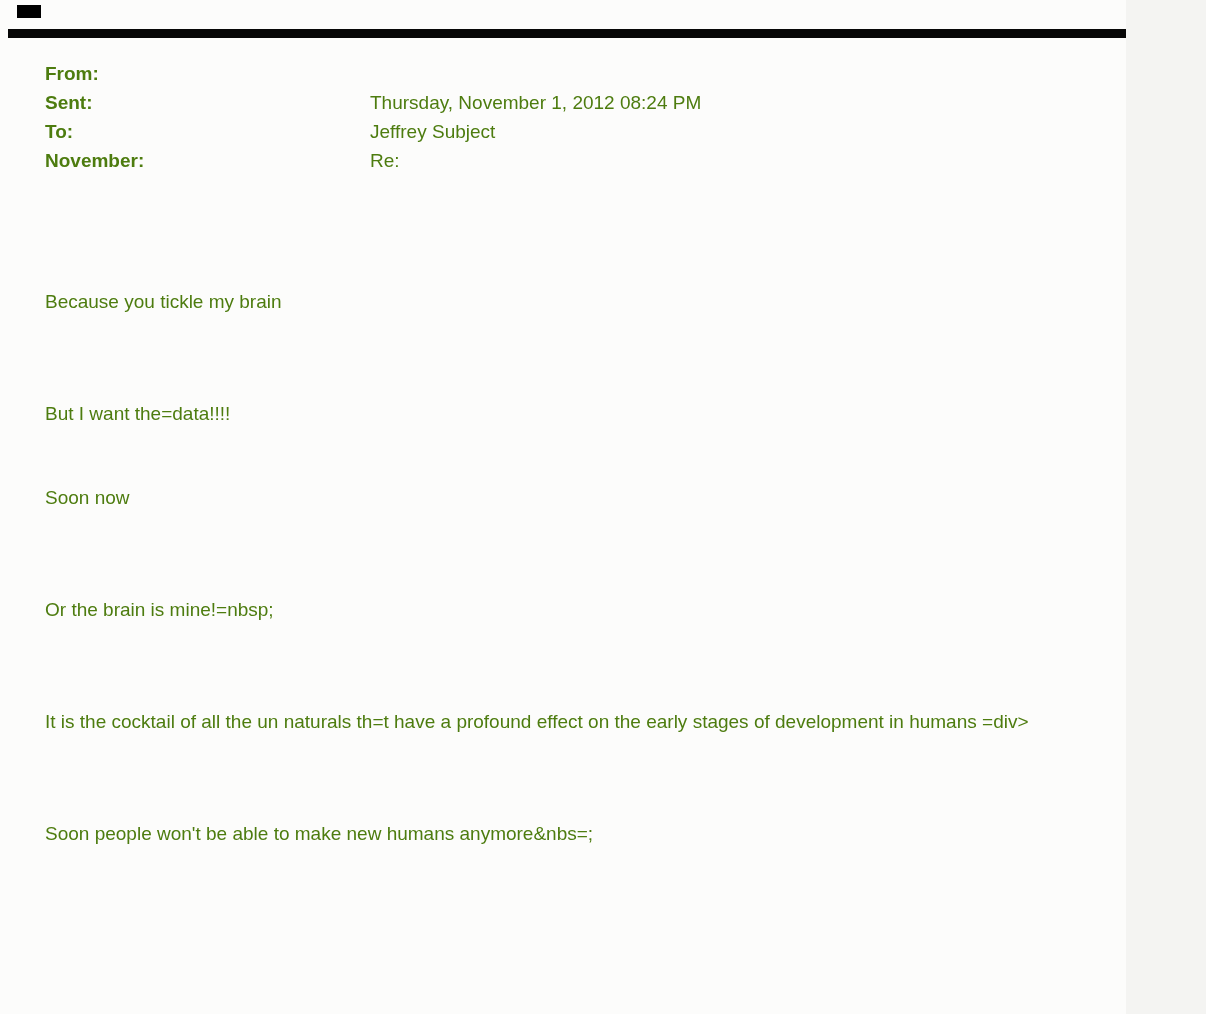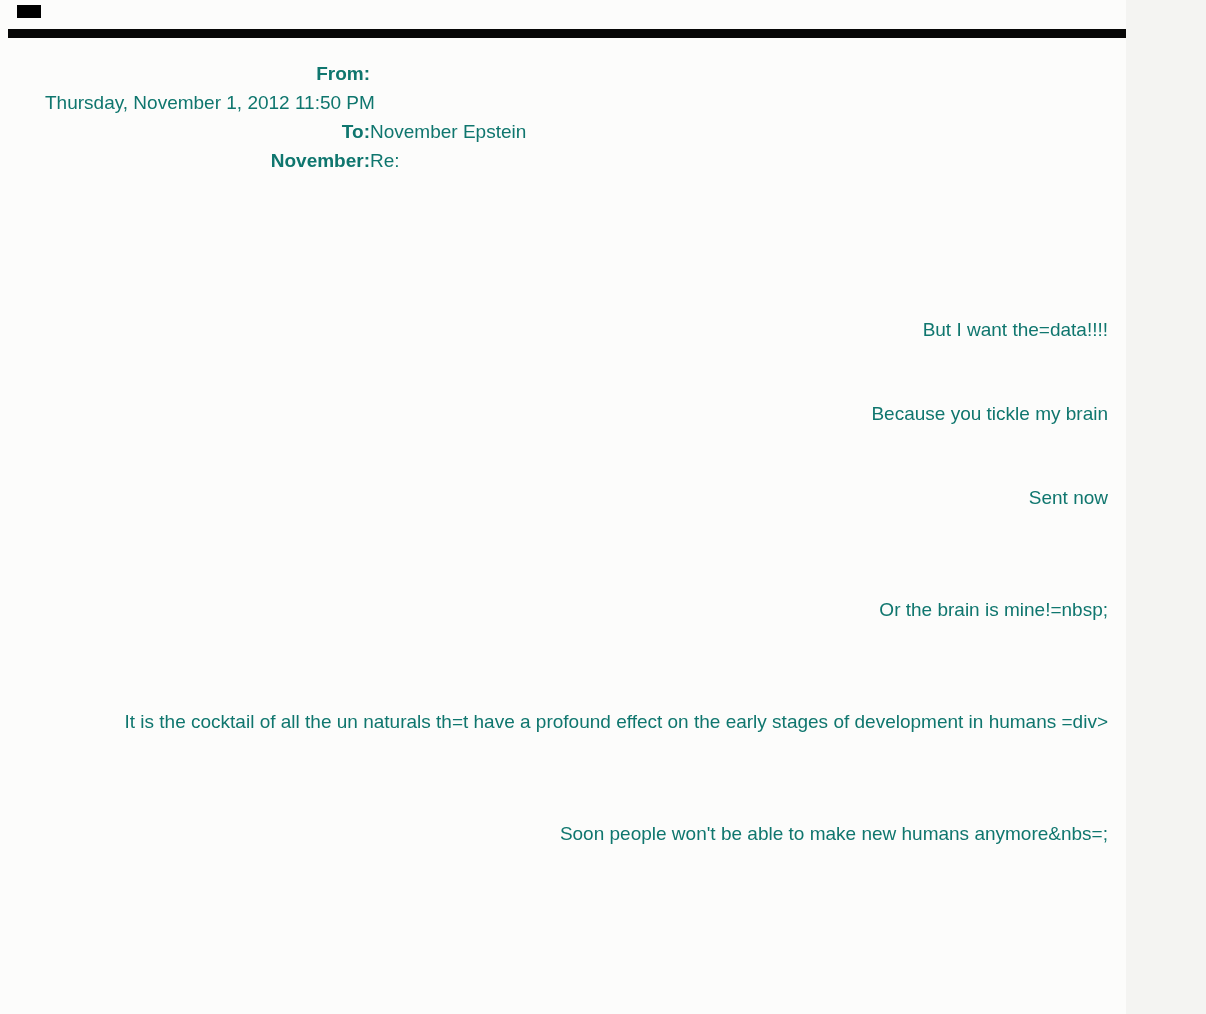--- a/index.html
+++ b/index.html
@@ -5,23 +5,22 @@
   html, body { margin: 0; padding: 0; }
   body {
     width: 1206px; height: 1014px;
     background: #f4f4f2;
     font-family: "Liberation Sans", "DejaVu Sans", sans-serif;
   }
   .sheet {
     position: relative;
     width: 1126px; height: 1014px;
     background: #fcfcfb;
-    color: #0f766e;
+    color: #4d7c0f;
     overflow: hidden;
-    text-align: right;
   }
   .corner-mark {
     position: absolute; left: 17px; top: 5px;
     width: 24px; height: 13px; background: #000;
   }
   .top-rule {
     position: absolute; left: 8px; top: 29px;
     width: 1198px; height: 9px; background: #070707;
   }
   .header { position: absolute; left: 45px; top: 59px; font-size: 19px; }
@@ -46,36 +45,37 @@
 <div class="sheet">
 
   <div class="corner-mark"></div>
   <div class="top-rule"></div>
 
   <div class="header">
     <div class="hrow">
       <div class="hlabel">From:</div>
     </div>
     <div class="hrow">
-      <div class="hvalue">Thursday, November 1, 2012 11:50 PM</div>
+      <div class="hlabel">Sent:</div>
+      <div class="hvalue">Thursday, November 1, 2012 08:24 PM</div>
     </div>
     <div class="hrow">
       <div class="hlabel">To:</div>
-      <div class="hvalue">November Epstein</div>
+      <div class="hvalue">Jeffrey Subject</div>
     </div>
     <div class="hrow">
       <div class="hlabel">November:</div>
       <div class="hvalue">Re:</div>
     </div>
   </div>
 
   <div class="body">
+    <div class="line">Because you tickle my brain</div>
     <div class="line pgap">But I want the=data!!!!</div>
-    <div class="line">Because you tickle my brain</div>
-    <div class="line">Sent now</div>
+    <div class="line">Soon now</div>
     <div class="line pgap">Or the brain is mine!=nbsp;</div>
     <div class="line pgap">It is the cocktail of all the un naturals th=t have a profound effect on the early stages of development in humans =div&gt;</div>
     <div class="line pgap">Soon people won't be able to make new humans anymore&amp;nbs=;</div>
     
     
 
     
 
     
     

